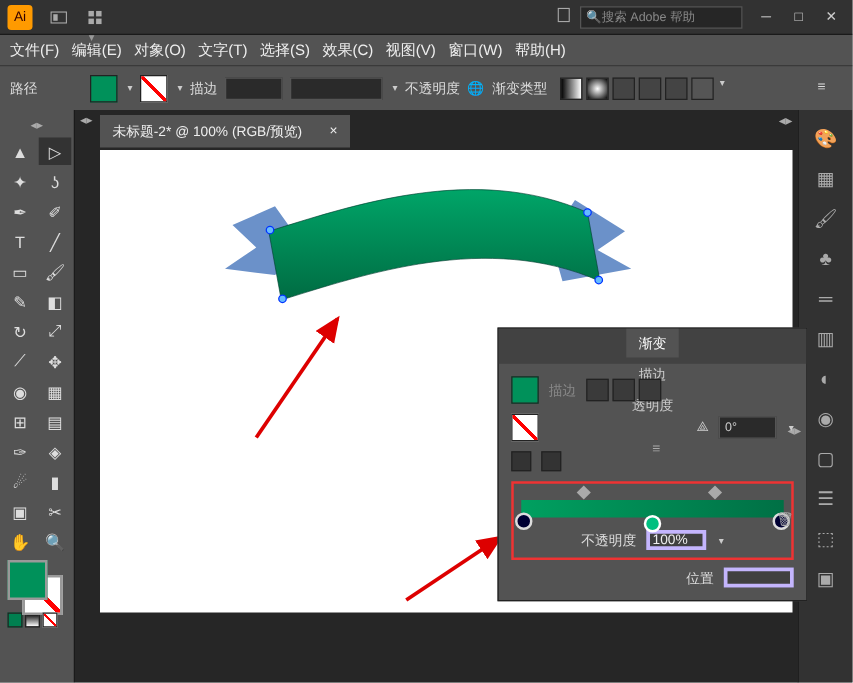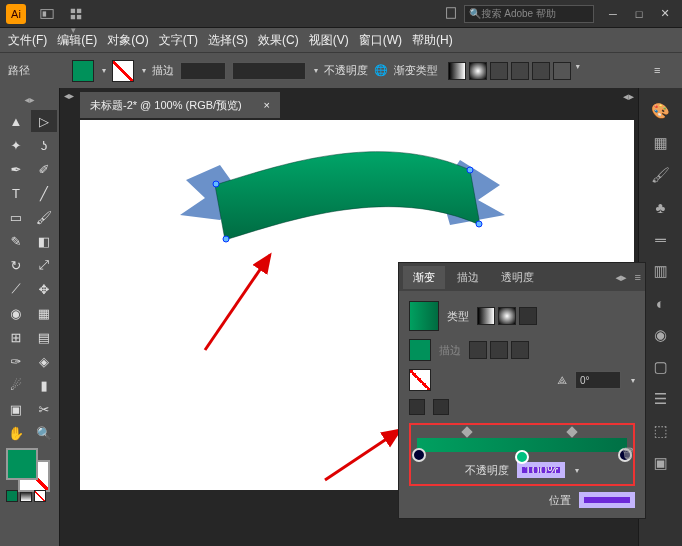--- a/index.html
+++ b/index.html
@@ -43,36 +43,36 @@
 .msw { width: 12px; height: 12px; border: 1px solid #222; }
 .docarea { flex: 1; background: #262626; position: relative; }
 .tab { background: #535353; height: 26px; display: flex; align-items: center; padding: 0 10px; color: #eee; font-size: 11px; width: 200px; margin-left: 20px; margin-top: 4px; }
 .canvas { background: #fff; position: absolute; top: 32px; left: 20px; width: 554px; height: 370px; }
 .ribbon-back { fill: #6b91c9; }
 .ribbon-front { fill: url(#rg); stroke: #003d2e; stroke-width: 0.5; }
 .arrow-red { stroke: #d00; stroke-width: 3; marker-end: url(#ah); }
 .rightdock { width: 44px; background: #323232; border-left: 1px solid #1a1a1a; padding-top: 6px; }
 .ricon { width: 36px; height: 30px; margin: 2px auto; display: flex; align-items: center; justify-content: center; color: #aaa; font-size: 15px; }
 .panel { position: absolute; top: 262px; left: 398px; width: 248px; background: #535353; border: 1px solid #222; z-index: 50; }
-.panel-tabs { height: 28px; background: #424242; display: flex; align-items: center; padding: 0 4px; gap: 2px; }
+.panel-tabs { height: 28px; background: #424242; display: flex; align-items: center; padding: 0 4px; gap: 2px; flex-direction: column; }
 .ptab { padding: 4px 10px; color: #ccc; font-size: 11px; }
 .ptab.act { background: #535353; color: #fff; }
 .panel-body { padding: 10px; }
 .prow { display: flex; align-items: center; gap: 8px; margin-bottom: 8px; }
 .big-grad { width: 30px; height: 30px; background: linear-gradient(90deg, #00a060, #006b40); border: 1px solid #222; }
 .type-icons { display: flex; gap: 3px; }
 .ty { width: 18px; height: 18px; border: 1px solid #222; }
 .angle-in { background: #2a2a2a; border: 1px solid #555; width: 46px; height: 18px; color: #ccc; padding: 0 4px; font-size: 10px; }
 .redbox { border: 2px solid #e33; padding: 9px 6px 6px; margin-top: 6px; position: relative; }
 .slider-track { height: 14px; background: linear-gradient(90deg, #00a060, #007045); position: relative; margin: 4px 0 8px; }
 .diamond { width: 8px; height: 8px; background: #aaa; position: absolute; top: -10px; transform: rotate(45deg); }
 .stop { width: 14px; height: 14px; border: 2px solid #ddd; border-radius: 50%; position: absolute; bottom: -10px; }
 .stop.mid { background: #00c080; left: calc(50% - 7px); bottom: -12px; border-color: #fff; }
 .trash { position: absolute; right: -2px; top: 22px; color: #aaa; }
-.opac-in { background: #6d28d9; border: 5px solid #c4b5fd; width: 48px; height: 16px; color: #eee; font-size: 14px; padding: 0 2px; }
+.opac-in { background: #404040; border: 3px solid #c4b5fd; width: 48px; height: 16px; color: #eee; font-size: 11px; padding: 0 2px; }
 svg.icon { width: 14px; height: 14px; }
 </style>
 </head>
 <body>
 
 <div class="titlebar">
   <div class="logo">Ai</div>
   <div class="titlebar-icons">
     <span class="ti"><svg class="icon" viewBox="0 0 16 16">
           <rect x="1" y="3" width="14" height="10" fill="none" stroke="#aaa"></rect>
@@ -233,29 +233,20 @@
 <div class="panel">
   <div class="panel-tabs">
     <div class="ptab act">渐变</div>
     <div class="ptab">描边</div>
     <div class="ptab">透明度</div>
     <div style="margin-left:auto;color:#aaa">◂▸</div>
     <div style="margin-left:6px;color:#aaa">≡</div>
   </div>
   <div class="panel-body">
     <div class="prow">
-      <div class="big-grad"></div>
-      <span class="label">类型</span>
-      <div class="type-icons">
-        <div class="ty" style="background:linear-gradient(90deg,#000,#fff)"></div>
-        <div class="ty" style="background:radial-gradient(#fff,#000)"></div>
-        <div class="ty" style="background:#333"></div>
-      </div>
-    </div>
-    <div class="prow">
       <div style="width:22px;height:22px;background:#00915a;border:1px solid #222"></div>
       <span class="label" style="color:#888">描边</span>
       <div class="type-icons">
         <div class="ty" style="background:#3a3a3a"></div>
         <div class="ty" style="background:#3a3a3a"></div>
         <div class="ty" style="background:#3a3a3a"></div>
       </div>
     </div>
     <div class="prow">
       <div class="swatch none-sw" style="width:22px;height:22px"></div>

